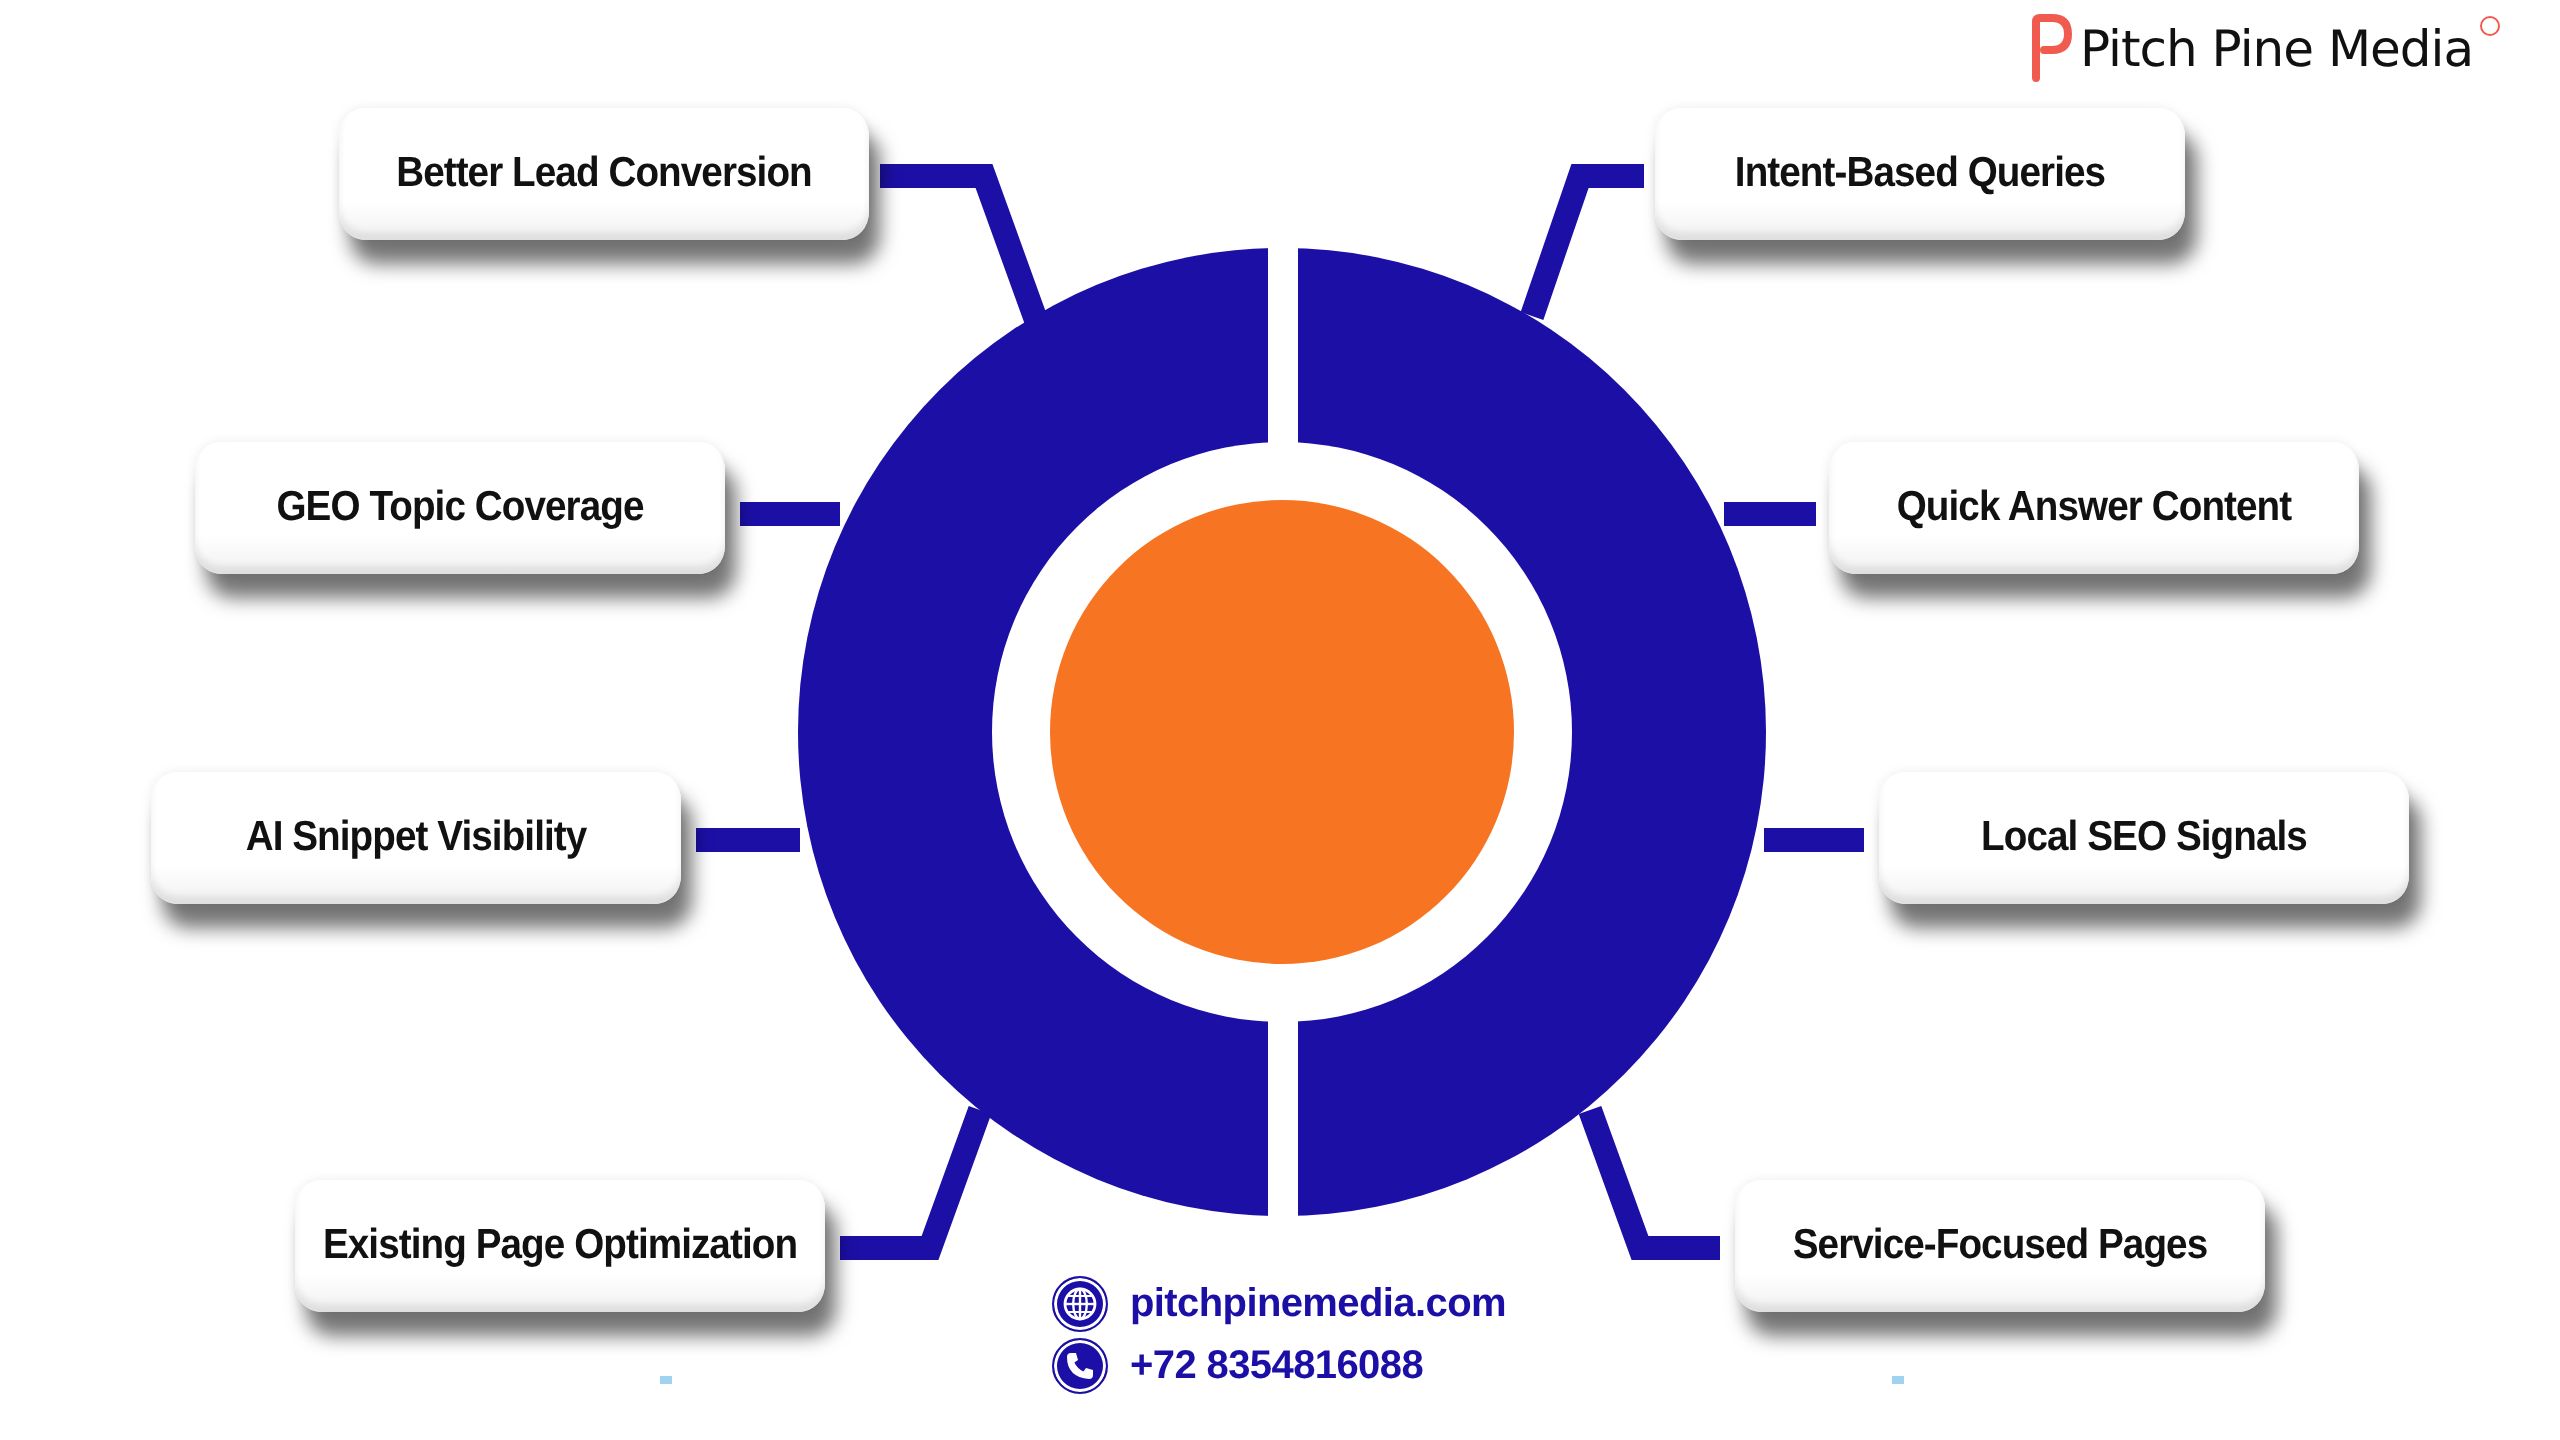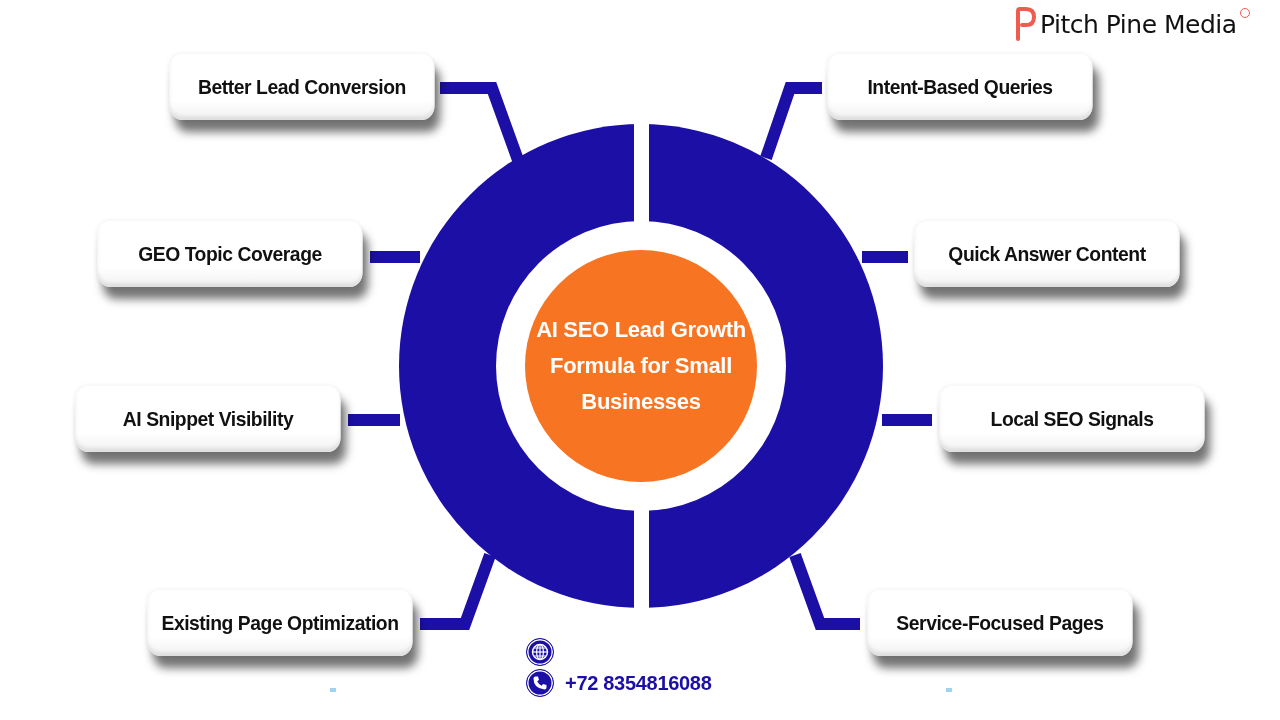--- a/index.html
+++ b/index.html
@@ -67,23 +67,20 @@
 
     <circle cx="641" cy="366" r="242" fill="#1c0fa6"></circle>
 
     <rect x="634" y="110" width="15" height="520" fill="#ffffff"></rect>
 
     <circle cx="641" cy="366" r="145" fill="#ffffff"></circle>
 
     <circle cx="641" cy="366" r="116" fill="#f77422"></circle>
   </svg>
 
-  <div class="center-title">
-    <span>AI SEO Lead Growth Formula for Small Businesses</span>
-  </div>
 
   <div class="card" style="left:158px; top:54px; width:288px;">
     <span>Better Lead Conversion</span>
   </div>
   <div class="card" style="left:86px; top:221px; width:288px;">
     <span>GEO Topic Coverage</span>
   </div>
   <div class="card" style="left:64px; top:386px; width:288px;">
     <span>AI Snippet Visibility</span>
   </div>
@@ -118,20 +115,21 @@
     <span class="ico">
       <svg width="18" height="18" viewBox="0 0 18 18">
         <circle cx="9" cy="9" r="7.5" fill="none" stroke="#fff" stroke-width="1.4"></circle>
         <ellipse cx="9" cy="9" rx="3.4" ry="7.5" fill="none" stroke="#fff" stroke-width="1.2"></ellipse>
         <line x1="1.5" y1="9" x2="16.5" y2="9" stroke="#fff" stroke-width="1.2"></line>
         <line x1="3" y1="5" x2="15" y2="5" stroke="#fff" stroke-width="1"></line>
         <line x1="3" y1="13" x2="15" y2="13" stroke="#fff" stroke-width="1"></line>
         <line x1="9" y1="1.5" x2="9" y2="16.5" stroke="#fff" stroke-width="1.2"></line>
       </svg>
     </span>
+    <span>pitchpinemedia.com</span>
   </div>
   <div class="contact" style="top:669px;">
     <span class="ico">
       <svg width="16" height="16" viewBox="0 0 16 16">
         <path d="M3.5 1.5 L6 1.5 L7 5 L5.2 6.3 Q6.5 9.2 9.7 10.8 L11 9 L14.5 10 L14.5 12.5 Q14.5 14.5 12.5 14.5 Q1.5 13.5 1.5 3.5 Q1.5 1.5 3.5 1.5 Z" fill="#fff"></path>
       </svg>
     </span>
     <span>+72 8354816088</span>
   </div>
 

